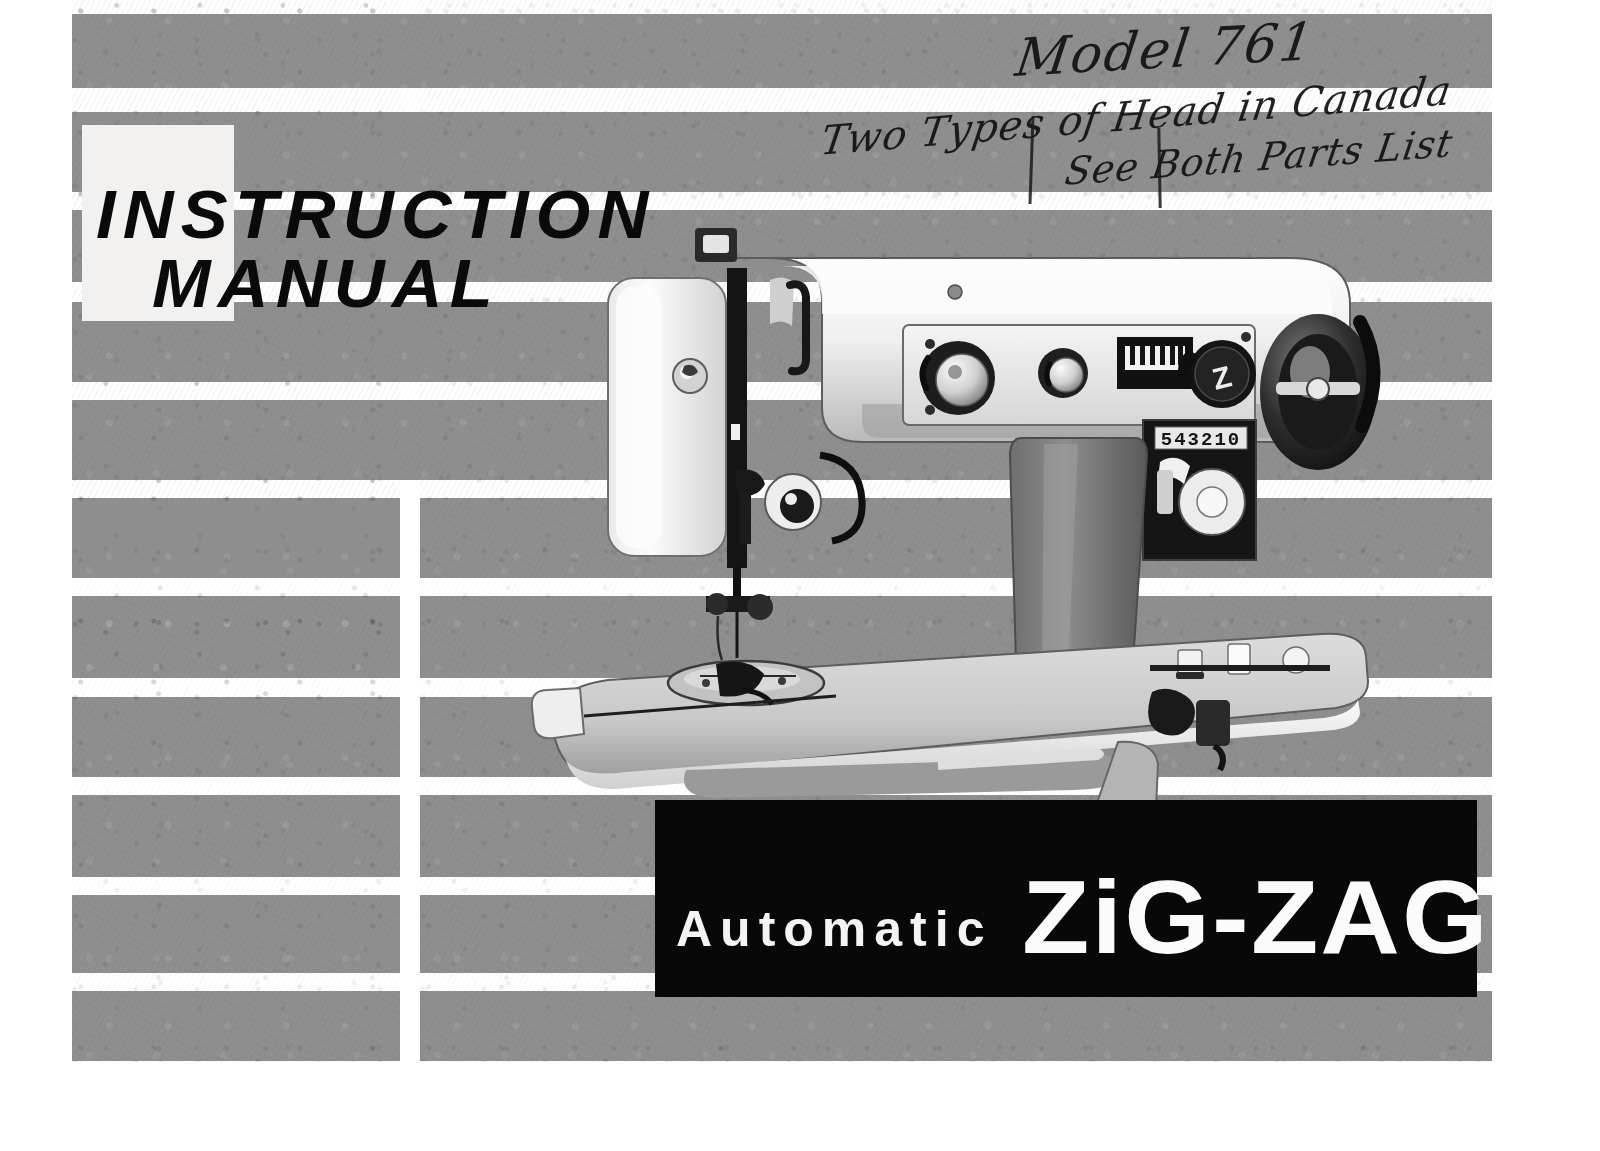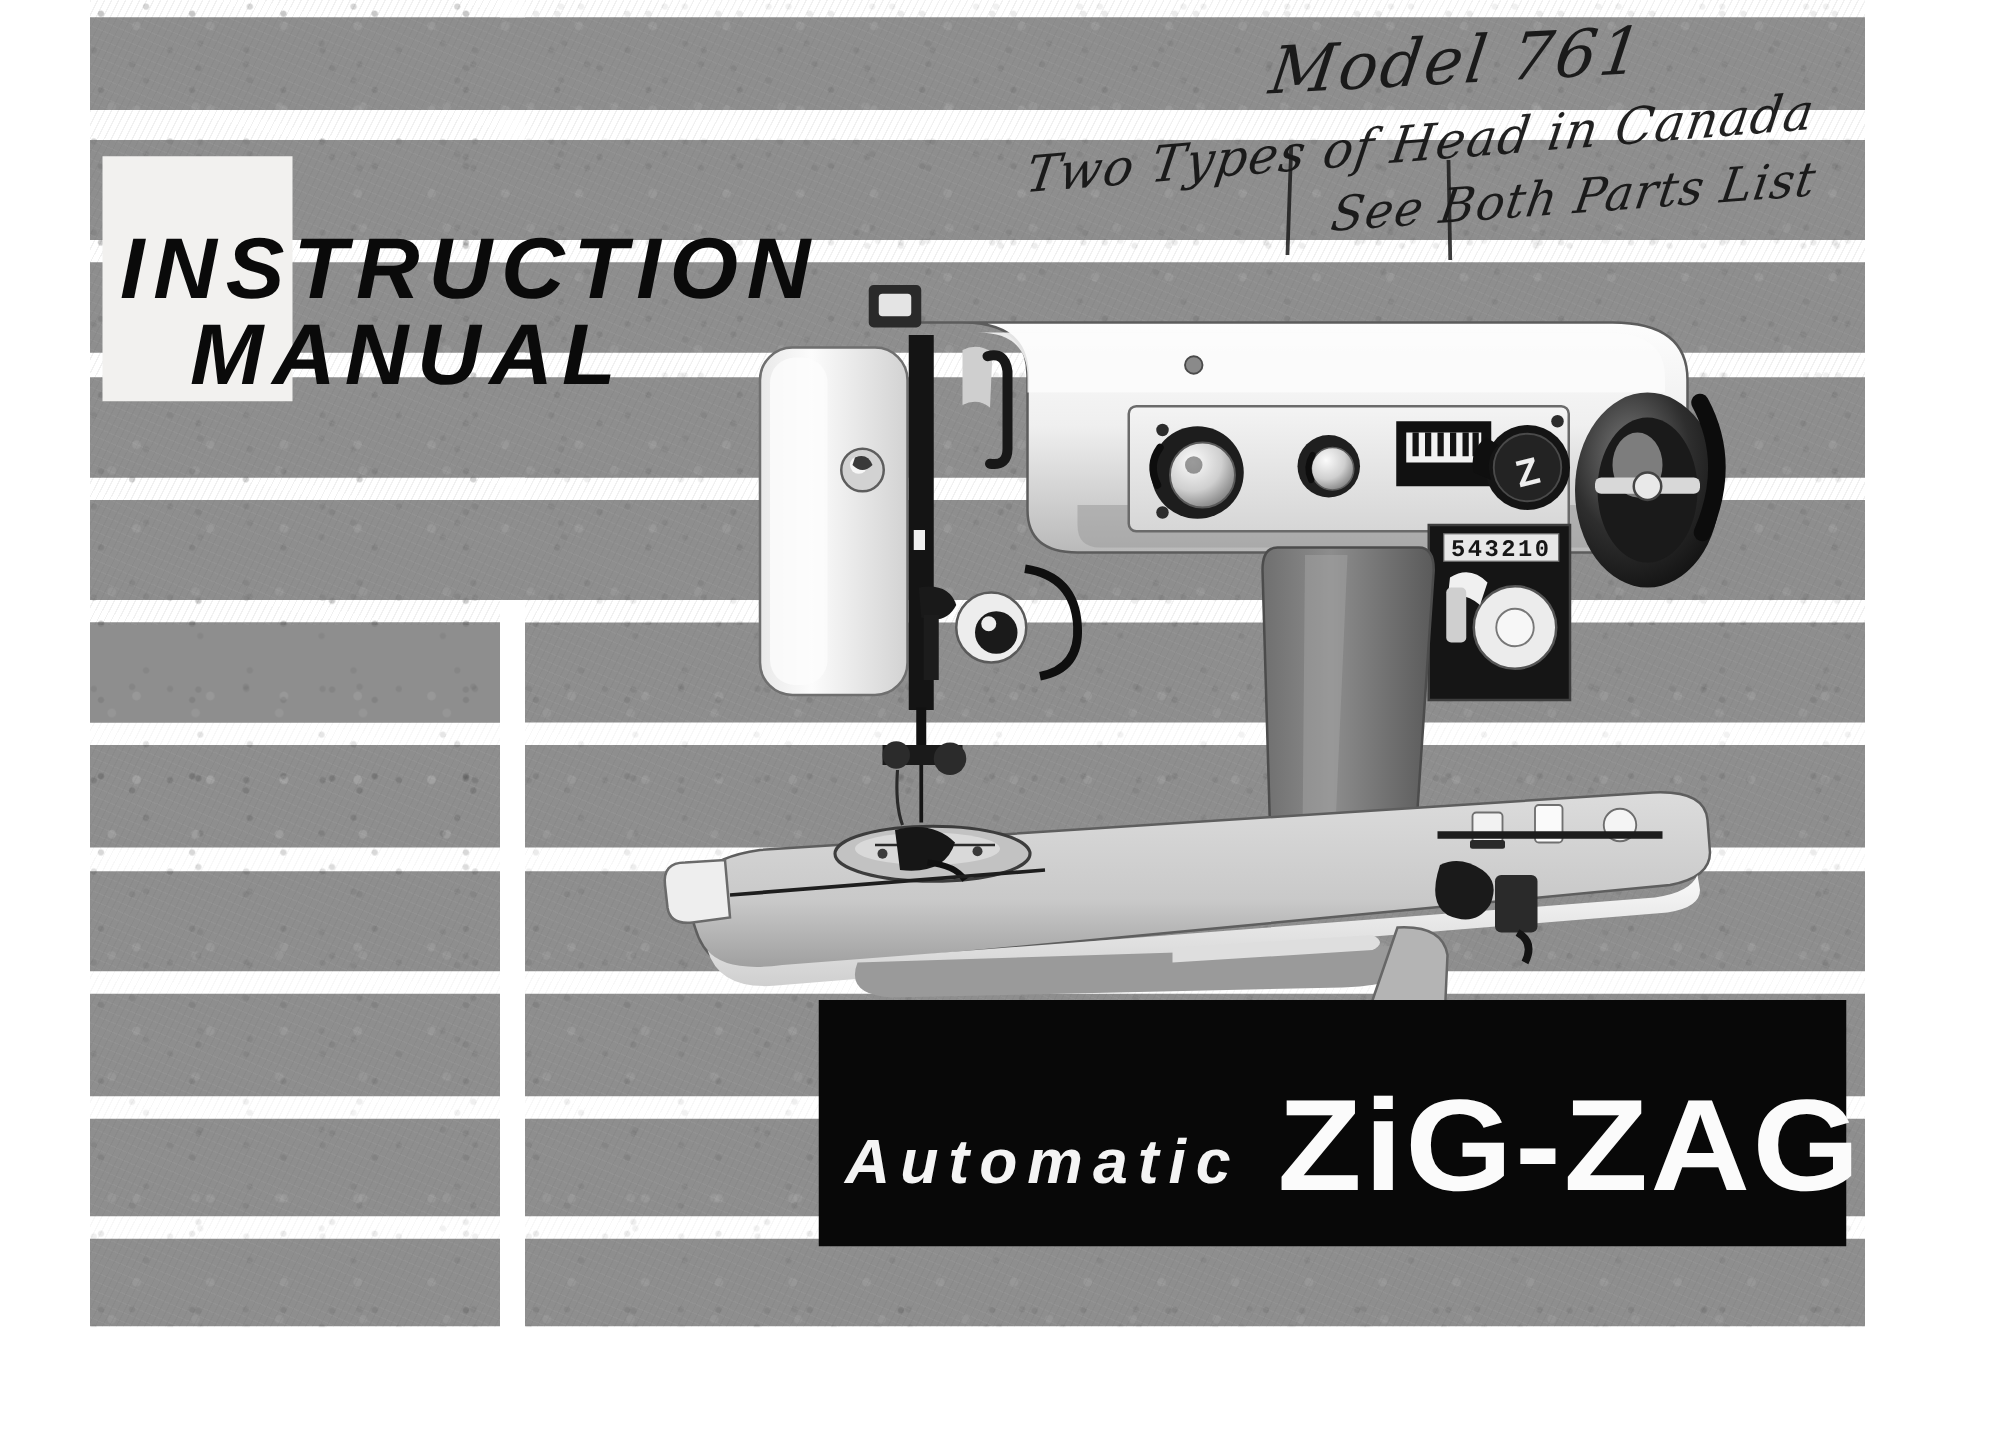--- a/index.html
+++ b/index.html
@@ -126,21 +126,20 @@
     position:absolute;
     background:#080808;
   }
   .banner-automatic{
     position:absolute;
     color:#f4f4f4;
     font-size:50px;
     font-weight:bold;
     letter-spacing:8px;
     white-space:nowrap;
-    font-style:italic;
   }
   .banner-zigzag{
     position:absolute;
     color:#fbfbfb;
     font-size:104px;
     font-weight:bold;
     letter-spacing:2px;
     white-space:nowrap;
     transform:scaleX(1.06);
     transform-origin:left center;

